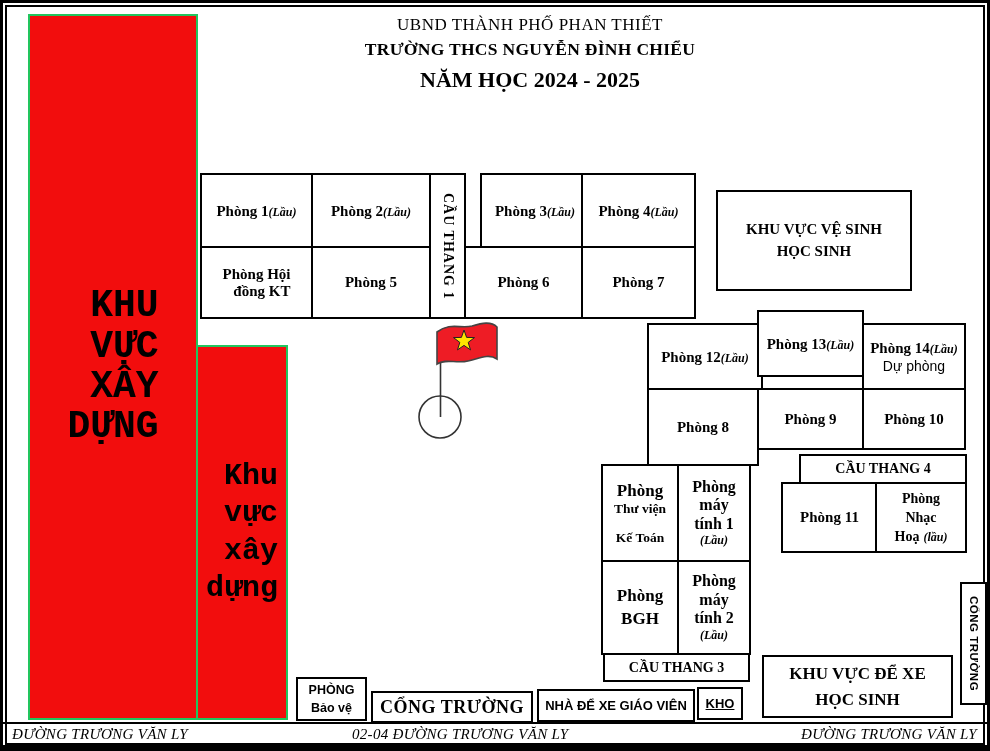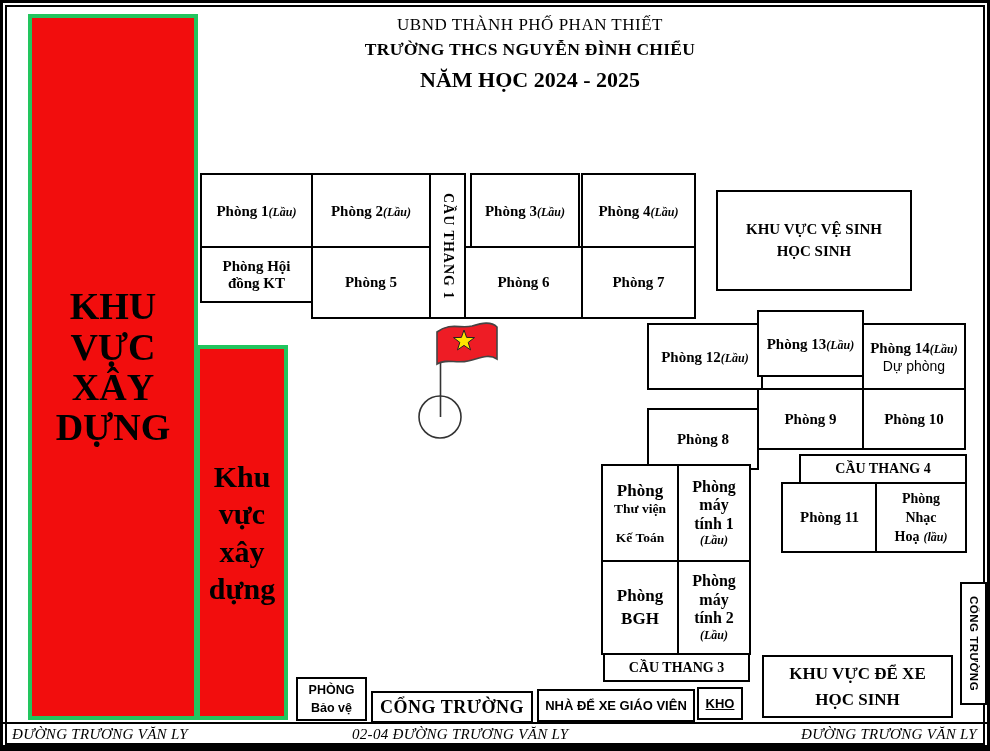--- a/index.html
+++ b/index.html
@@ -3,56 +3,56 @@
 <meta charset="utf-8">
 <style>
   html,body{margin:0;padding:0;background:#fff;}
   body{width:990px;height:751px;position:relative;overflow:hidden;
        font-family:"Liberation Serif","DejaVu Serif",serif;color:#000;}
   .abs{position:absolute;box-sizing:border-box;}
   
   .frame-outer{left:0;top:0;width:990px;height:751px;border:3px solid #000;border-bottom:6px solid #000;}
   .frame-inner{left:5px;top:5px;width:980px;height:740px;border:2px solid #000;}
   
-  .red{background:var(--red,#f20d0d);border:4px solid #22c55e;display:flex;align-items:center;justify-content:center;text-align:center;}
+  .red{background:var(--red,#f20d0d);border:2px solid #22c55e;display:flex;align-items:center;justify-content:center;text-align:right;font-family:Liberation Mono, monospace;}
   .red-main{left:28px;top:14px;width:170px;height:706px;}
   .red-main .txt{font-size:38px;font-weight:bold;line-height:1.06;white-space:pre-line;}
   .red-small{left:196px;top:345px;width:92px;height:375px;}
   .red-small .txt{font-size:30px;font-weight:bold;line-height:1.24;white-space:pre-line;}
   
   .header{left:200px;top:15px;width:660px;text-align:center;}
   .h-org{font-size:17px;letter-spacing:.5px;}
   .h-school{font-size:17.5px;font-weight:bold;margin-top:4px;letter-spacing:.3px;}
   .h-title{font-size:27px;font-weight:bold;margin-top:12px;letter-spacing:.3px;}
   .h-year{font-size:22px;font-weight:bold;margin-top:7px;}
   
   .box{border:2px solid #000;background:#fff;display:flex;flex-direction:column;align-items:center;justify-content:center;text-align:center;}
   .rname{font-size:15px;font-weight:bold;}
   .sfx{font-size:12px;font-weight:600;font-style:italic;}
   .ws{white-space:pre-line;}
   .sans{font-family:"Liberation Sans","DejaVu Sans",sans-serif;}
   
   .b-p1{left:200px;top:173px;width:113px;height:75px;}
   .b-p2{left:311px;top:173px;width:120px;height:75px;}
   .b-ct1{left:429px;top:173px;width:37px;height:146px;}
-  .b-p3{left:470px;top:173px;width:110px;height:75px;}
+  .b-p3{left:480px;top:173px;width:110px;height:75px;}
   .b-p4{left:581px;top:173px;width:115px;height:75px;}
-  .b-council{left:200px;top:246px;width:113px;height:57px;}
+  .b-council{left:200px;top:246px;width:113px;height:73px;text-align:right;}
   .b-p5{left:311px;top:246px;width:120px;height:73px;}
   .b-p6{left:464px;top:246px;width:119px;height:73px;}
   .b-p7{left:581px;top:246px;width:115px;height:73px;}
   .vtext{writing-mode:vertical-rl;font-size:14px;font-weight:bold;letter-spacing:1px;}
   
   .b-toilet{left:716px;top:190px;width:196px;height:101px;}
   .b-toilet .rname{font-size:15px;line-height:1.45;}
   
   .b-p12{left:647px;top:323px;width:116px;height:67px;}
   .b-p13{left:757px;top:310px;width:107px;height:67px;}
   .b-p14{left:862px;top:323px;width:104px;height:67px;}
-  .b-p8{left:647px;top:408px;width:112px;height:62px;justify-content:center;}
+  .b-p8{left:647px;top:388px;width:112px;height:78px;justify-content:center;}
   .b-p9{left:757px;top:388px;width:107px;height:62px;}
   .b-p10{left:862px;top:388px;width:104px;height:62px;}
   .b-ct4{left:799px;top:454px;width:168px;height:30px;}
   .b-p11{left:781px;top:482px;width:97px;height:71px;}
   .b-music{left:875px;top:482px;width:92px;height:71px;}
   .b-music .rname{font-size:14px;line-height:1.3;}
   .note-sans{font-family:"Liberation Sans","DejaVu Sans",sans-serif;font-size:14px;margin-top:1px;}
   .hstair{font-size:14px;font-weight:bold;}
   
   .b-lib{left:601px;top:464px;width:78px;height:98px;}

